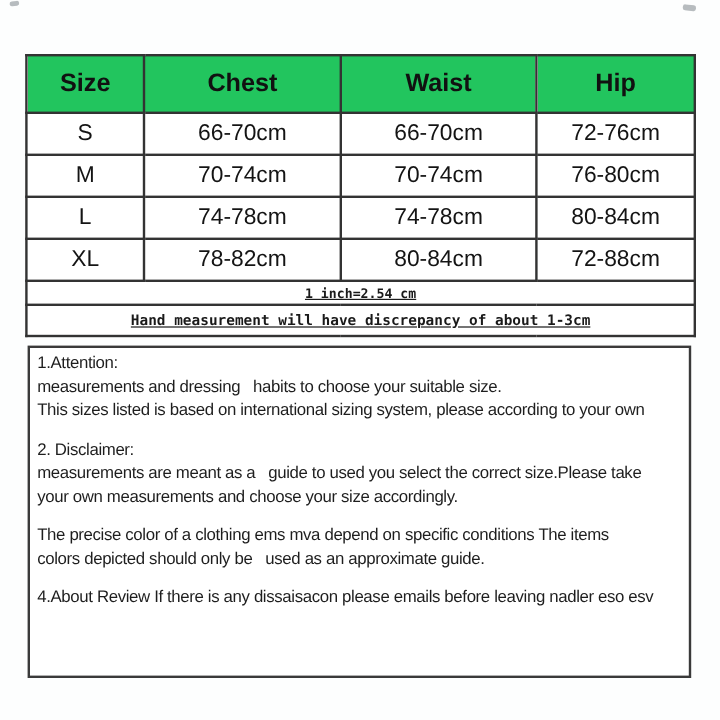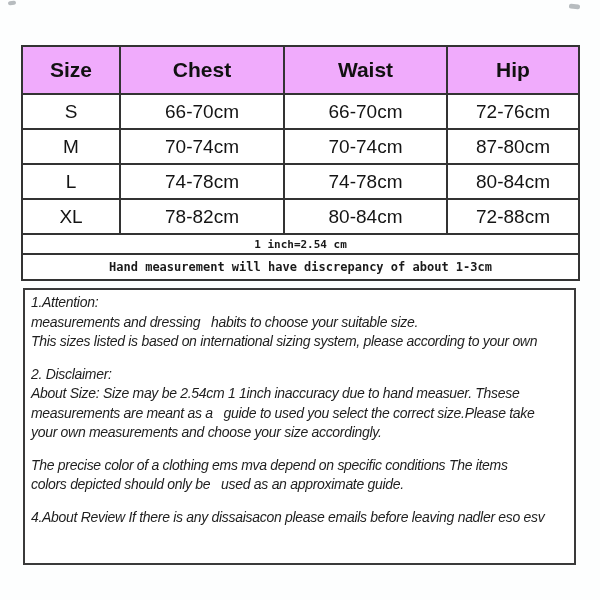--- a/index.html
+++ b/index.html
@@ -26,54 +26,55 @@
   }
   .size-table th, .size-table td {
     border: 2px solid #333333;
     text-align: center;
     vertical-align: middle;
     padding: 0;
     overflow: hidden;
   }
   .size-table thead tr { height: 48px; }
   .size-table thead th {
-    background: #f0abfc;
+    background: #22c55e;
     font-size: 21px;
     font-weight: bold;
     color: #111;
   }
   .size-table tbody tr.data-row { height: 35px; }
   .size-table tbody td.data-cell {
     font-size: 19px;
     font-weight: 400;
     color: #141414;
     background: #fff;
   }
   .size-table td.banner {
     font-family: "DejaVu Sans Mono", monospace;
     font-weight: bold;
     background: #fff;
     color: #1a1a1a;
+    text-decoration: underline;
   }
   tr.banner-row-1 { height: 20px; }
   tr.banner-row-1 td { font-size: 11px; }
   tr.banner-row-2 { height: 26px; }
   tr.banner-row-2 td { font-size: 12px; margin-top: 20px; }
 
   .notes-box {
     position: absolute;
     left: 23px; top: 288px;
     width: 553px; height: 277px;
     box-sizing: border-box;
     border: 2px solid #3a3a3a;
     background: #fff;
     padding: 3px 6px 0 6px;
     color: #1e1e1e;
   }
-  .note-section { margin: 0 0 13px 0; font-style: italic; }
+  .note-section { margin: 0 0 13px 0; }
   .note-section:last-child { margin-bottom: 1px; }
   .note-line {
     font-size: 14px;
     line-height: 19.5px;
     letter-spacing: -0.3px;
     white-space: pre;
   }
 </style>
 </head>
 <body>
@@ -102,21 +103,21 @@
       <tr class="data-row">
         <td class="data-cell">S</td>
         <td class="data-cell">66-70cm</td>
         <td class="data-cell">66-70cm</td>
         <td class="data-cell">72-76cm</td>
       </tr>
       <tr class="data-row">
         <td class="data-cell">M</td>
         <td class="data-cell">70-74cm</td>
         <td class="data-cell">70-74cm</td>
-        <td class="data-cell">87-80cm</td>
+        <td class="data-cell">76-80cm</td>
       </tr>
       <tr class="data-row">
         <td class="data-cell">L</td>
         <td class="data-cell">74-78cm</td>
         <td class="data-cell">74-78cm</td>
         <td class="data-cell">80-84cm</td>
       </tr>
       <tr class="data-row">
         <td class="data-cell">XL</td>
         <td class="data-cell">78-82cm</td>
@@ -133,21 +134,20 @@
   </table>
 
   <div class="notes-box">
     <div class="note-section">
       <div class="note-line">1.Attention:</div>
       <div class="note-line">measurements and dressing   habits to choose your suitable size.</div>
       <div class="note-line">This sizes listed is based on international sizing system, please according to your own</div>
     </div>
     <div class="note-section">
       <div class="note-line">2. Disclaimer:</div>
-      <div class="note-line">About Size: Size may be 2.54cm 1 1inch inaccuracy due to hand measuer. Thsese</div>
       <div class="note-line">measurements are meant as a   guide to used you select the correct size.Please take</div>
       <div class="note-line">your own measurements and choose your size accordingly.</div>
     </div>
     <div class="note-section">
       <div class="note-line">The precise color of a clothing ems mva depend on specific conditions The items</div>
       <div class="note-line">colors depicted should only be   used as an approximate guide.</div>
     </div>
     <div class="note-section">
       <div class="note-line">4.About Review If there is any dissaisacon please emails before leaving nadler eso esv</div>
     </div>

